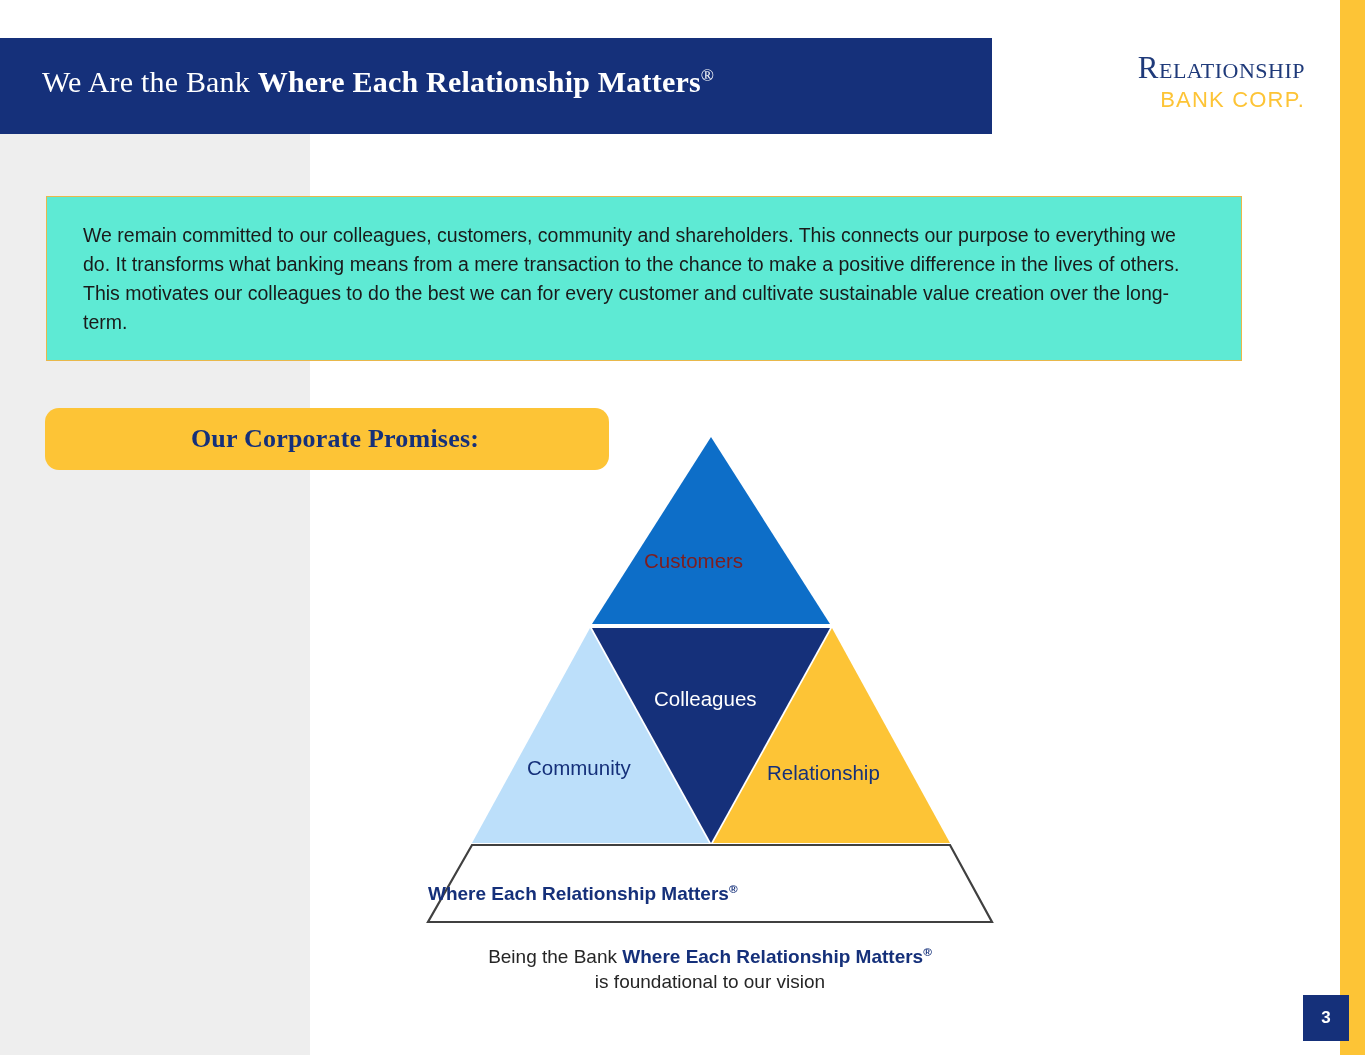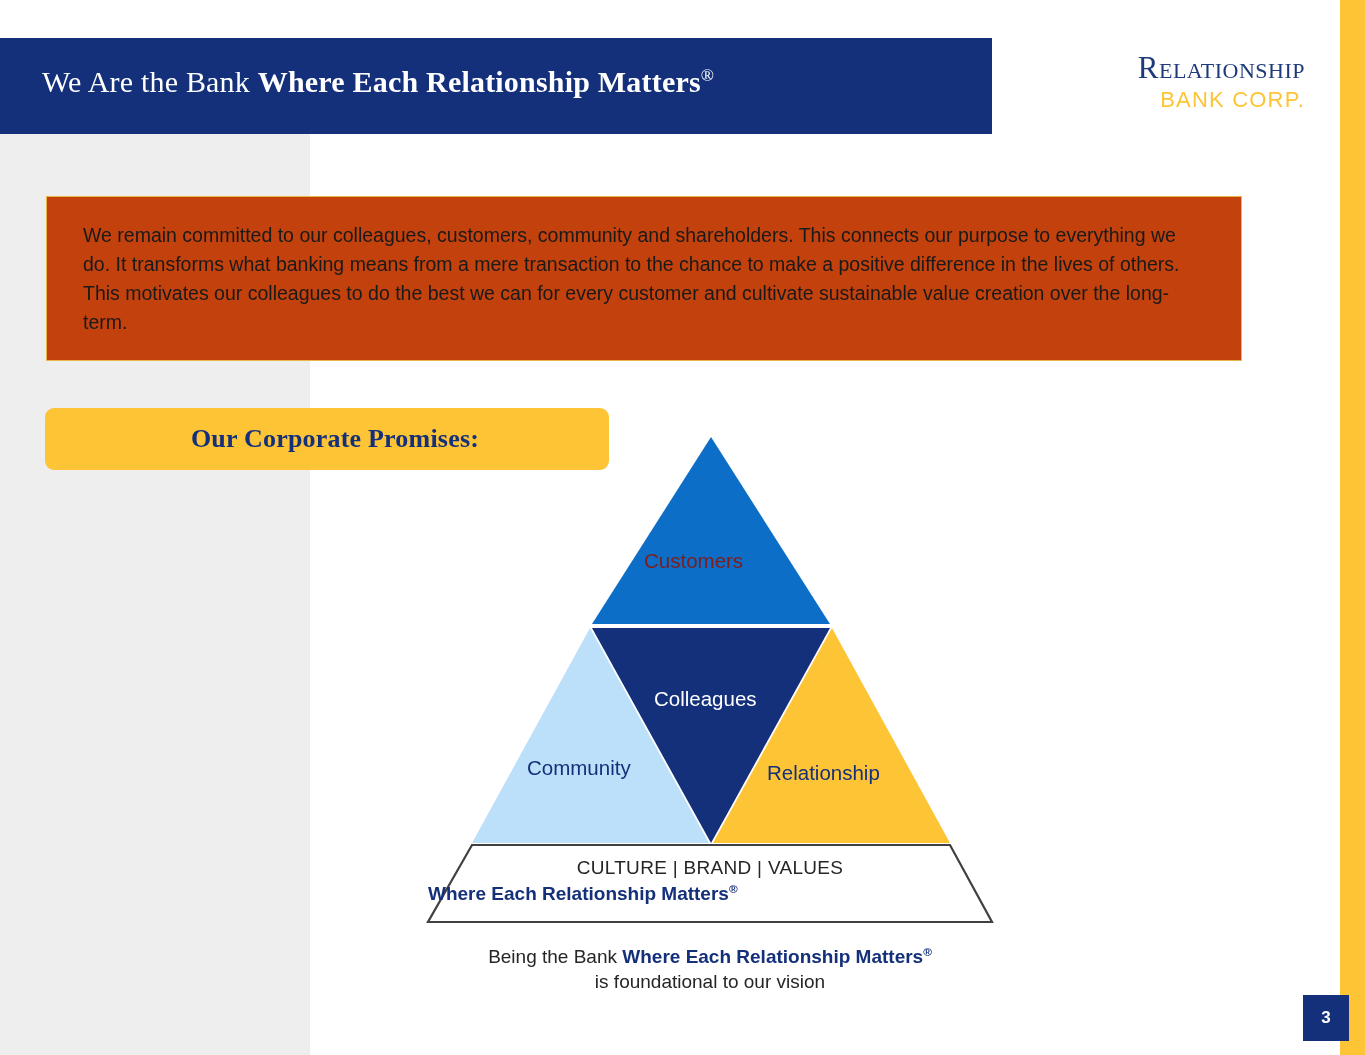--- a/index.html
+++ b/index.html
@@ -76,39 +76,39 @@
     letter-spacing:1.2px;
     line-height:28px;
     white-space:nowrap;
   }
 
   
   .para-box {
     position:absolute;
     left:46px; top:196px;
     width:1196px; height:165px;
-    background:#c2410c;
+    background:#5eead4;
     border:1.5px solid #E8B84B;
   }
   .para-text {
     position:absolute;
     left:36px; top:24px;
     width:1120px;
     color:#1a1a1a;
     font-size:19.5px;
     line-height:29px;
   }
 
   
   .promises-banner {
     position:absolute;
     left:45px; top:408px;
     width:564px; height:62px;
     background:#FDC436;
-    border-radius:9px;
+    border-radius:14px;
   }
   .promises-label {
     position:absolute;
     left:0; top:16px;
     width:564px;
     text-align:center;
     padding-left:16px;
     color:#15307A;
     font-family:"Liberation Serif", serif;
     font-weight:bold;
@@ -222,21 +222,20 @@
 
       <polygon points="62,420 540,420 582,497 18,497" fill="#ffffff" stroke="#404040" stroke-width="2.2"></polygon>
     </svg>
   </div>
 
   <div class="tri-label lbl-customers">Customers</div>
   <div class="tri-label lbl-colleagues">Colleagues</div>
   <div class="tri-label lbl-community">Community</div>
   <div class="tri-label lbl-shareholders">Relationship</div>
 
-  <div class="base-line1">CULTURE | BRAND | VALUES</div>
   <div class="base-line2"><span>Where Each Relationship Matters</span><sup>®</sup></div>
 
   <div class="caption">
     <span>Being the Bank </span><span class="nav-bold">Where Each Relationship Matters</span><sup class="nav-bold">®</sup><br>
     <span>is foundational to our vision</span>
   </div>
 
   <div class="page-badge">
     <span>3</span>
   </div>

